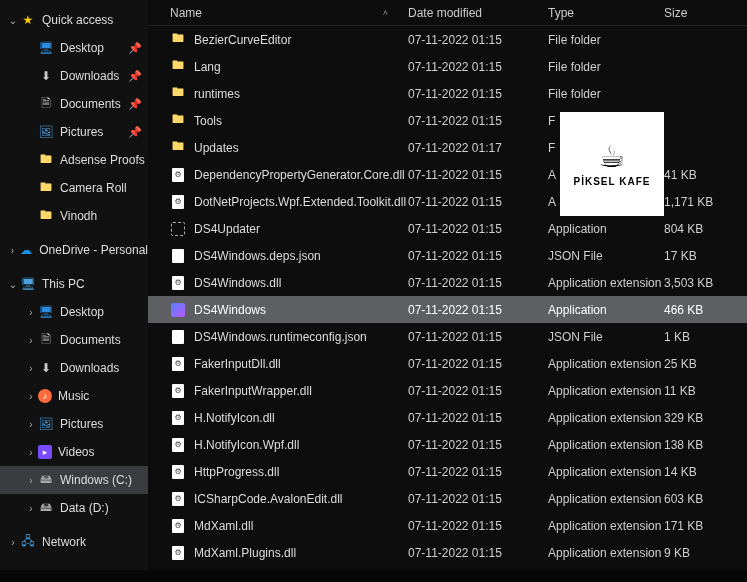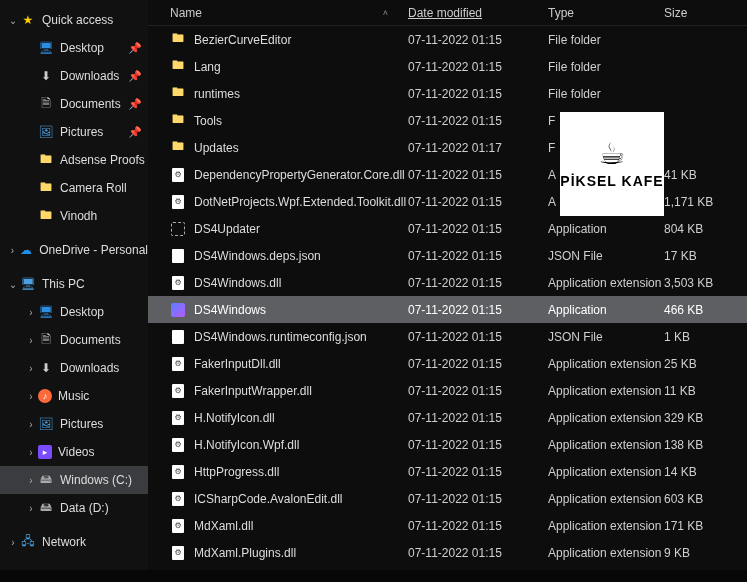--- a/index.html
+++ b/index.html
@@ -74,21 +74,21 @@
   .cols {
     display: flex;
     height: 26px;
     align-items: center;
     border-bottom: 1px solid #222;
     padding-left: 12px;
     color: #ccc;
   }
   .col { display: flex; align-items: center; text-align: right; }
   .col-name { width: 248px; padding-left: 10px; }
-  .col-date { width: 140px; text-decoration: underline; }
+  .col-date { width: 140px; }
   .col-type { width: 116px; }
   .col-size { flex: 1; padding-right: 14px; }
   .sort-arrow { font-size: 9px; color:#888; margin-left:auto; margin-right:20px; }
 
   .rows { flex: 1; overflow: hidden; }
   .row {
     display: flex;
     align-items: center;
     height: 27px;
     padding-left: 12px;
@@ -114,21 +114,21 @@
     height: 104px;
     background: #fff;
     display: flex;
     flex-direction: column;
     align-items: center;
     justify-content: center;
     color: #000;
     z-index: 50;
   }
   .wm-cup { font-size: 30px; line-height:1; }
-  .wm-text { font-size: 14px; letter-spacing: 1px; margin-top:4px; font-weight:600; }
+  .wm-text { font-size: 10px; letter-spacing: 1px; margin-top:4px; font-weight:600; }
 
   .footer { height:12px; background:#070707; }
 </style>
 </head>
 <body>
 
 <div class="layout">
 
   <div class="nav">
     <div class="nav-group">

